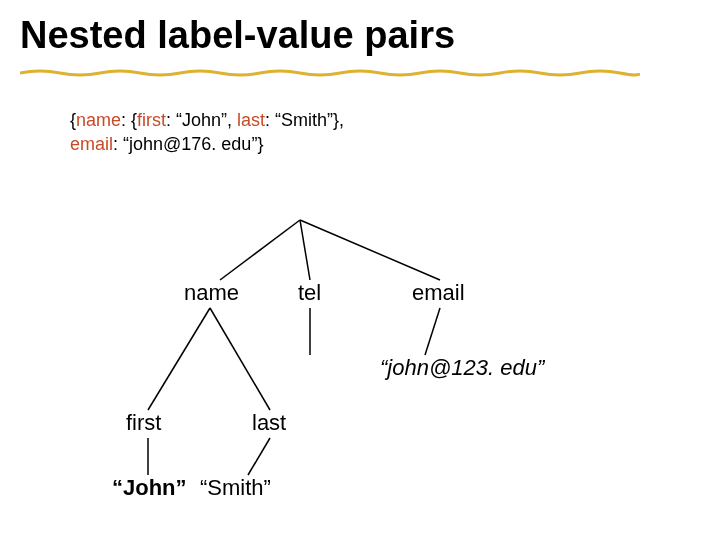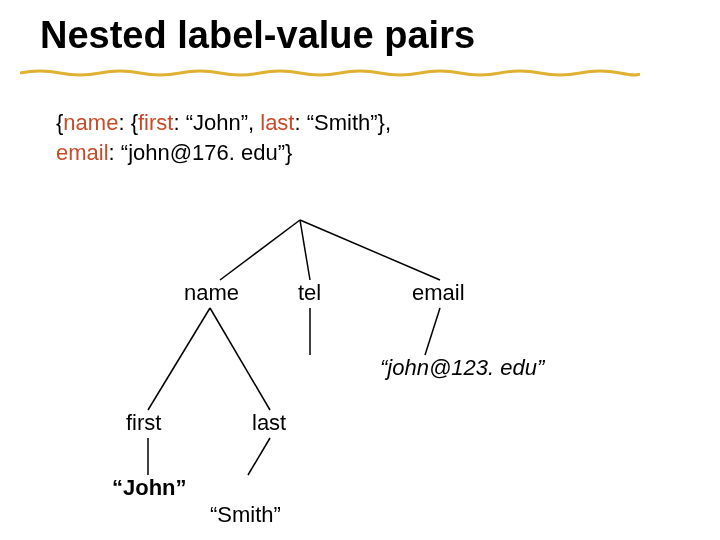--- a/index.html
+++ b/index.html
@@ -13,35 +13,34 @@
     overflow: hidden;
   }
   .title {
     font-family: "Arial Black", "Arial", sans-serif;
     font-weight: 900;
     font-size: 38px;
     color: #000;
     position: absolute;
     left: 20px;
     top: 14px;
-    margin-left: 20px;
   }
   .underline {
     position: absolute;
     left: 20px;
     top: 68px;
     width: 620px;
     height: 10px;
   }
   .underline svg { display:block; }
   .code {
     position: absolute;
-    left: 56px;
+    left: 70px;
     top: 108px;
-    font-size: 22px;
+    font-size: 18px;
     line-height: 1.35;
     color: #000;
   }
   .label { color: #c84b28; }
   .diagram {
     position: absolute;
     left: 0;
     top: 220px;
     width: 720px;
     height: 320px;
@@ -102,14 +101,14 @@
   <div class="node" style="left:184px; top:60px;">name</div>
   <div class="node" style="left:298px; top:60px;">tel</div>
   <div class="node" style="left:412px; top:60px;">email</div>
 
   <div class="node" style="left:380px; top:135px;font-style:italic;">“john@123. edu”</div>
 
   <div class="node" style="left:126px; top:190px;">first</div>
   <div class="node" style="left:252px; top:190px;">last</div>
 
   <div class="node" style="left:112px; top:255px;font-weight:bold;">“John”</div>
-  <div class="node" style="left:210px; top:255px;margin-top:27px;">“Smith”</div>
+  <div class="node" style="left:200px; top:255px;">“Smith”</div>
 </div>
 
 </body></html>

